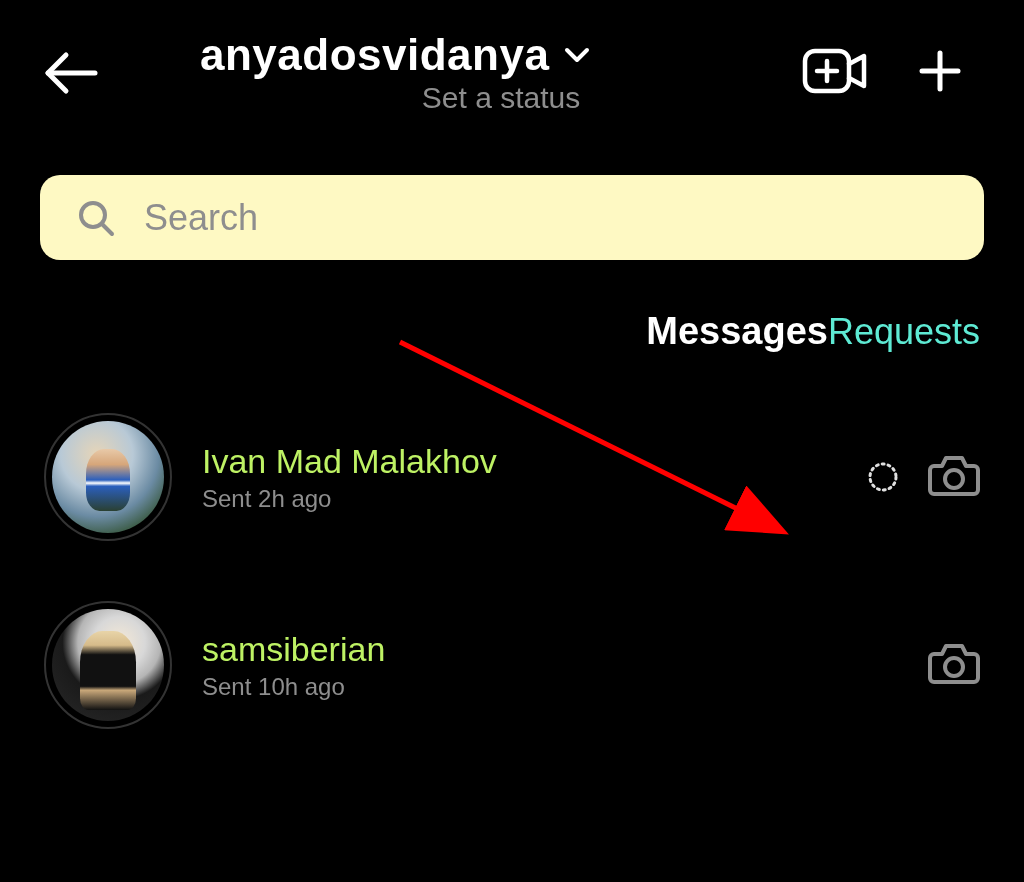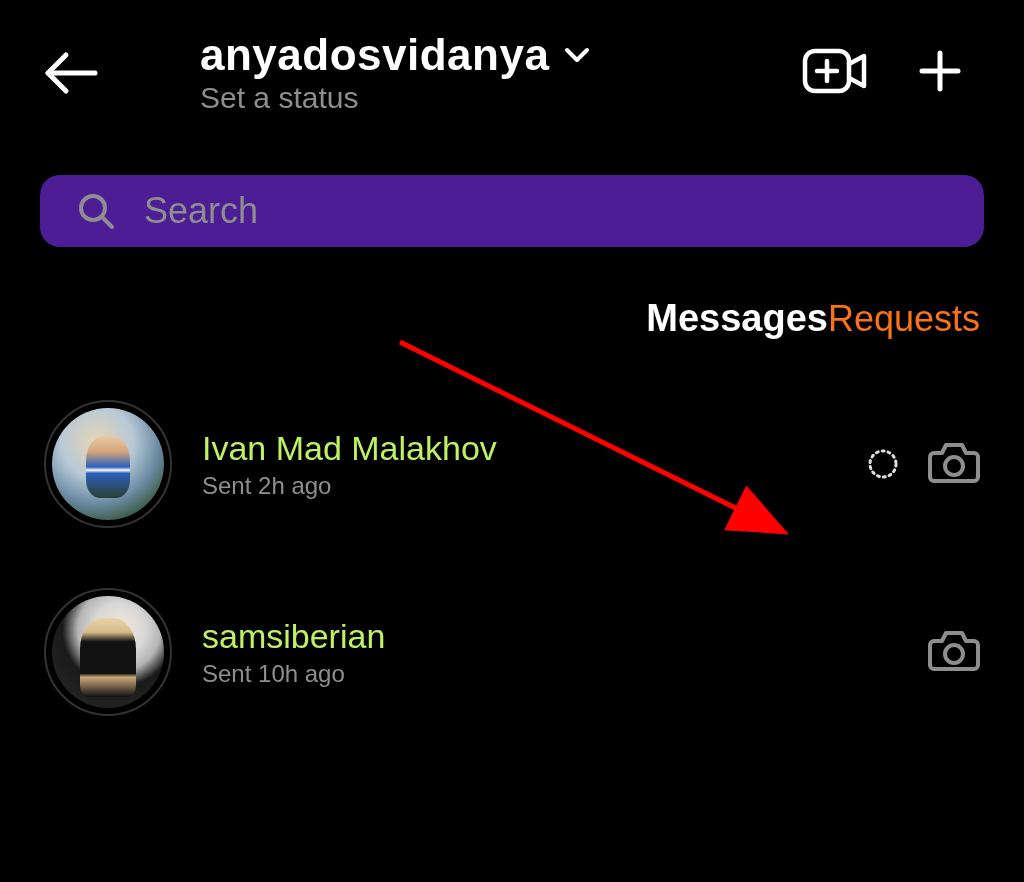--- a/index.html
+++ b/index.html
@@ -18,20 +18,21 @@
   }
   .back-btn {
     width: 80px;
     display: flex;
     align-items: center;
     justify-content: flex-start;
   }
   .title-block {
     flex: 1;
     padding-left: 80px;
+    text-align: center;
   }
   .title-row {
     display: flex;
     align-items: center;
     gap: 14px;
   }
   .username {
     font-size: 44px;
     font-weight: 700;
     letter-spacing: 0.5px;
@@ -44,23 +45,23 @@
   .header-actions {
     display: flex;
     align-items: center;
     gap: 48px;
     padding-right: 20px;
   }
   .search-wrap {
     padding: 30px 40px 20px 40px;
   }
   .search-bar {
-    background: #4c1d95;
+    background: #fef9c3;
     border-radius: 20px;
-    height: 72px;
+    height: 85px;
     display: flex;
     align-items: center;
     padding: 0 36px;
     gap: 28px;
   }
   .search-placeholder {
     font-size: 36px;
     color: #8e8e8e;
   }
   .section-row {
@@ -68,21 +69,21 @@
     justify-content: flex-end;
     align-items: center;
     padding: 30px 44px 10px 44px;
   }
   .section-label {
     font-size: 38px;
     font-weight: 600;
   }
   .requests-link {
     font-size: 36px;
-    color: #f97316;
+    color: #5eead4;
   }
   .message-list {
     padding: 20px 36px 0 36px;
   }
   .message-item {
     display: flex;
     align-items: center;
     padding: 30px 8px;
     gap: 30px;
   }

